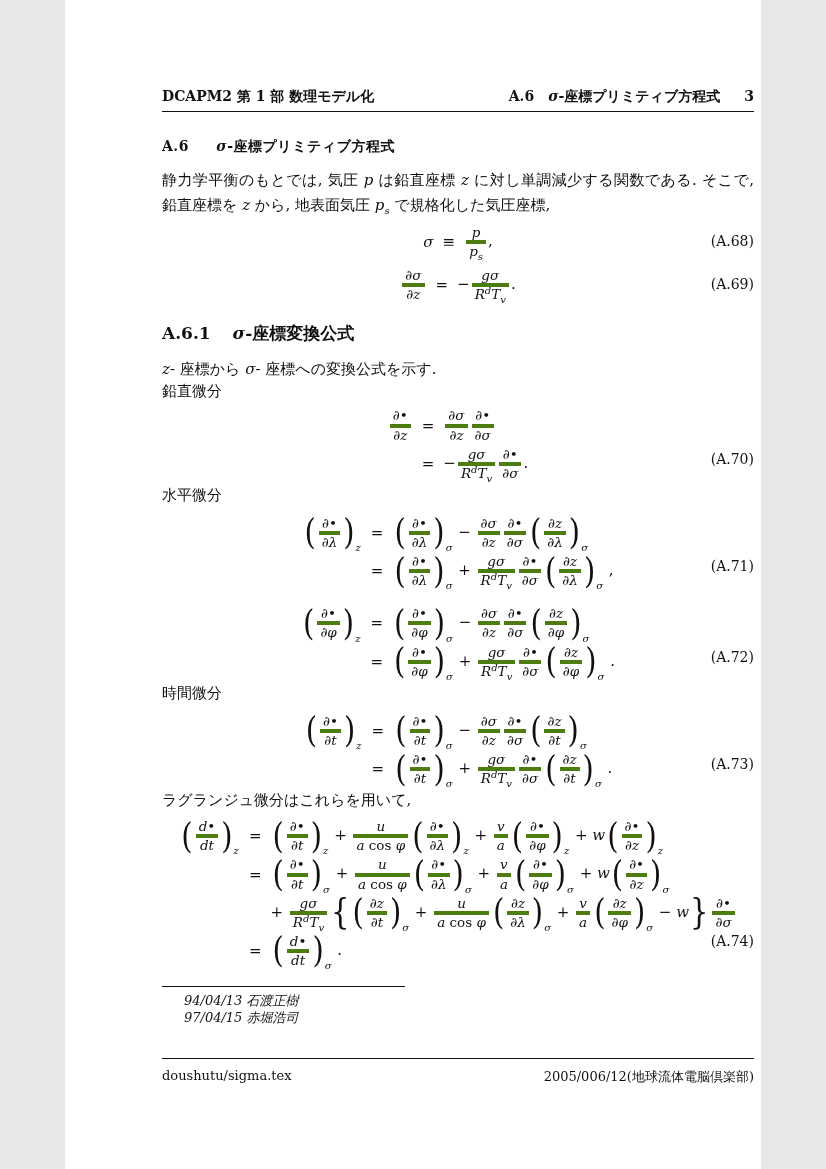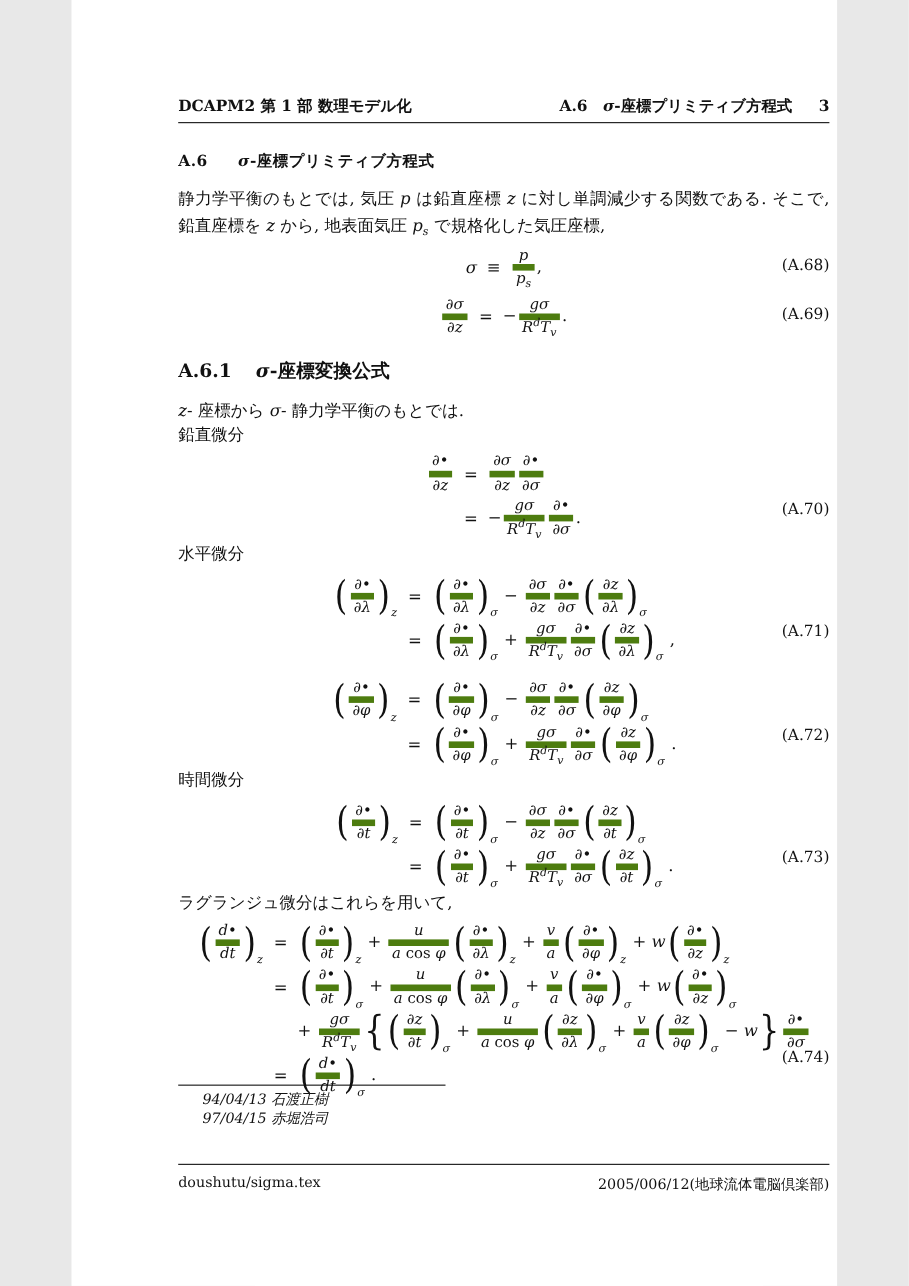--- a/index.html
+++ b/index.html
@@ -23,21 +23,21 @@
   
   .eq{position:relative;width:100%;margin:5px 0 3px 0;}
   table.eqtab{margin:0 auto;border-collapse:collapse;}
   .eqtab td{padding:2px 0;vertical-align:middle;font-size:15px;white-space:nowrap;}
   td.lhs{text-align:right;}
   td.rel{padding:2px 9px;text-align:center;}
   td.rhs{text-align:left;}
   .frac{display:inline-block;vertical-align:middle;text-align:center;margin:0 2px;
         font-size:13.5px;line-height:1.12;}
   .frac .num,.frac .den{display:block;padding:0 3px;}
-  .frac .den{border-top:6px solid #4d7c0f;}
+  .frac .den{border-top:4px solid #4d7c0f;}
   .it{font-style:italic;}
   sup,sub{font-size:10px;font-style:italic;line-height:0;}
   .grp{display:inline-flex;align-items:center;vertical-align:middle;margin:0 1px;}
   .big{font-size:29px;display:inline-block;line-height:1;transform:scaleY(1.25);
        font-weight:400;padding:0 1px;}
   .psub{font-size:10px;font-style:italic;align-self:flex-end;transform:translateY(3px);}
   .eqlabel{position:absolute;right:0;font-size:14px;margin-left:29px;}
   
   .footnotes{position:absolute;left:97px;top:986px;font-size:13px;line-height:17px;font-style:italic;}
   .fnrule{width:243px;border-top:1px solid #111;margin-bottom:5px;}
@@ -93,21 +93,21 @@
           </tbody>
         </table>
         <span class="eqlabel" style="top: 9.5px;">(A.69)</span>
       </div>
 
     <h2>
       <span class="num">A.6.1</span>
       <span><span class="it">σ</span><span>-座標変換公式</span></span>
     </h2>
 
-    <p class="body"><span class="it">z</span><span>- 座標から </span><span class="it">σ</span><span>- 静力学平衡のもとでは.</span></p>
+    <p class="body"><span class="it">z</span><span>- 座標から </span><span class="it">σ</span><span>- 座標への変換公式を示す.</span></p>
 
     <div class="mlabel">鉛直微分</div>
     <div class="eq">
         <table class="eqtab">
           <tbody>
             <tr>
               <td class="lhs"><span class="frac"><span class="num"><span class="it">∂•</span></span><span class="den"><span class="it">∂z</span></span></span></td>
               <td class="rel">=</td>
               <td class="rhs"><span class="frac"><span class="num"><span class="it">∂σ</span></span><span class="den"><span class="it">∂z</span></span></span><span class="frac"><span class="num"><span class="it">∂•</span></span><span class="den"><span class="it">∂σ</span></span></span></td>
             </tr>

